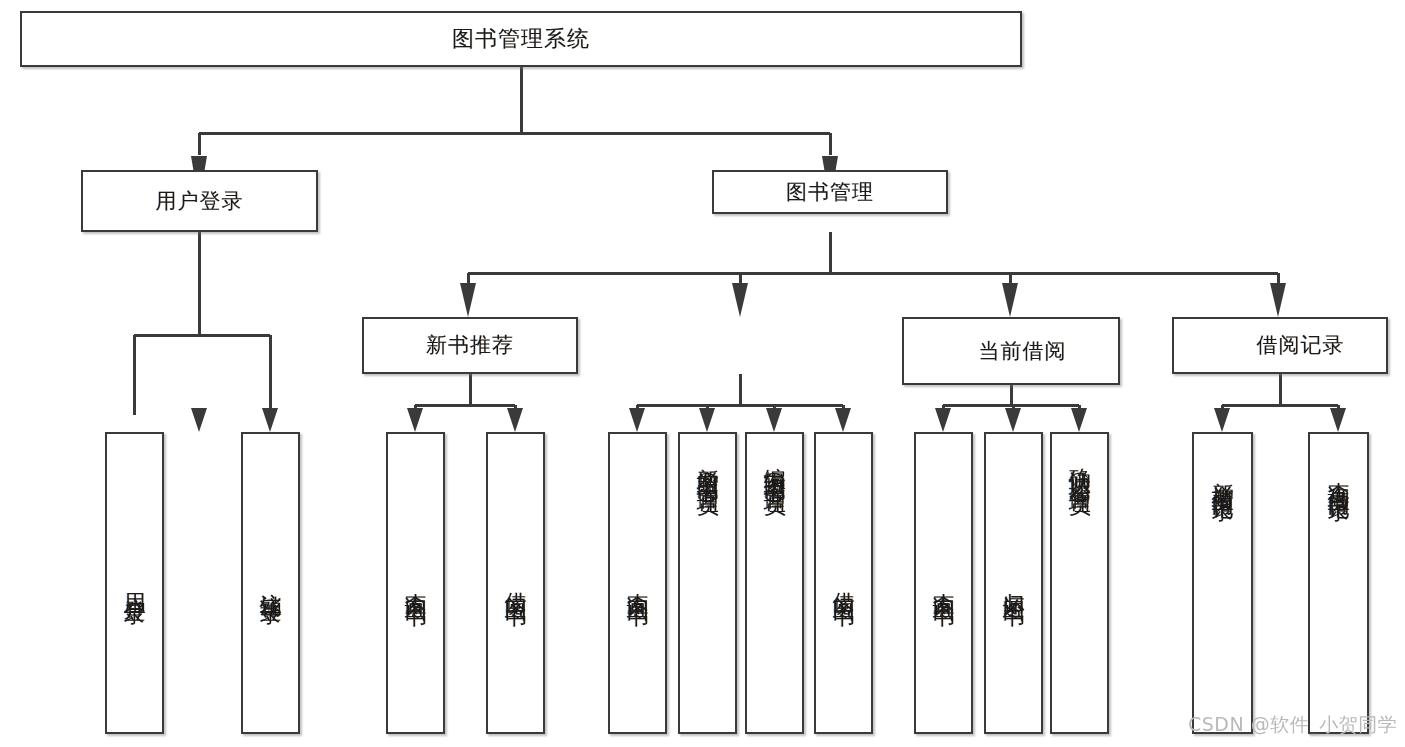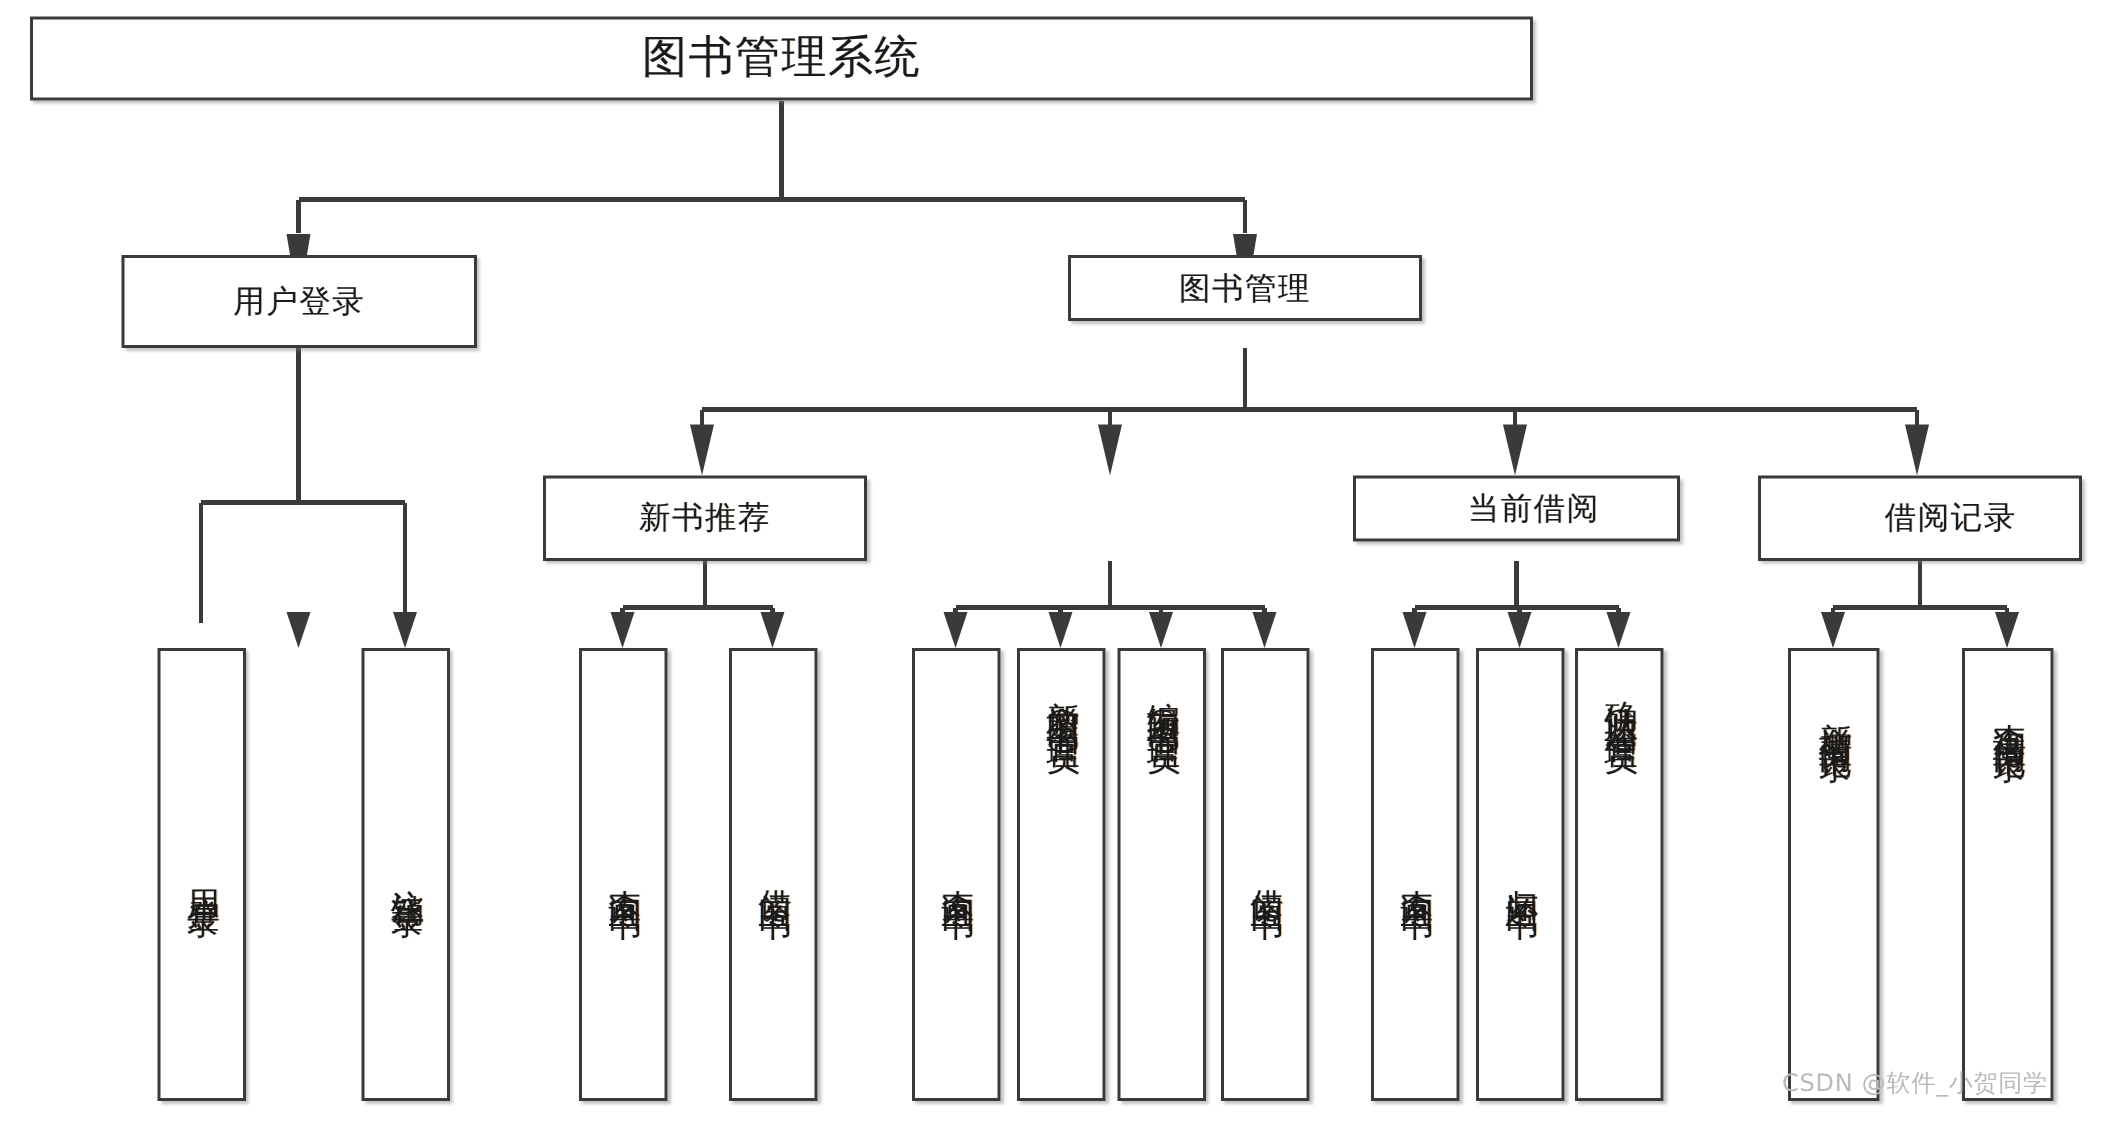--- a/index.html
+++ b/index.html
@@ -36,21 +36,21 @@
   .node .label{
     font-size:21px;
     line-height:1.15;
     letter-spacing:1px;
     color:#1a1a1a;
     white-space:nowrap;
     text-shadow:0.5px 0px 0px rgba(210,140,60,0.35),-0.5px 0px 0px rgba(90,150,220,0.30);
   }
   
   .node.root{border-width:2.5px;}
-  .node.root .label{font-size:30px;}
+  .node.root .label{font-size:22px;}
   
   .node.leaf{
     align-items:flex-start;
     justify-content:center;
     padding-top:16px;
   }
   .node.leaf .label{
     writing-mode:vertical-rl;
     text-orientation:upright;
     font-size:22px;
@@ -59,21 +59,21 @@
     white-space:nowrap;
     text-shadow:0.6px 0px 0px rgba(215,140,55,0.40),-0.6px 0px 0px rgba(85,150,225,0.34);
   }
   .node.leaf.tall .label{padding-top:0;}
   
   .node.leaf.short{padding-top:0;align-items:center;}
   .watermark{
     position:absolute;
     left:1188px;
     top:712px;
-    font-size:16px;
+    font-size:19px;
     color:#b9b9b9;
     letter-spacing:0.5px;
     white-space:nowrap;
     z-index:5;
     font-family:"DejaVu Sans","Liberation Sans",sans-serif;
   }
 </style>
 </head>
 <body>
 
@@ -168,21 +168,21 @@
 
   <div class="node" style="left:712px;top:170px;width:236px;height:44px;">
     <span class="label">图书管理</span>
   </div>
 
   <div class="node" style="left:362px;top:317px;width:216px;height:57px;">
     <span class="label">新书推荐</span>
   </div>
 
 
-  <div class="node" style="left:902px;top:317px;width:218px;height:44px;padding-left:23px;">
+  <div class="node" style="left:902px;top:317px;width:218px;height:68px;padding-left:23px;">
     <span class="label">当前借阅</span>
   </div>
 
   <div class="node" style="left:1172px;top:317px;width:216px;height:57px;padding-left:41px;">
     <span class="label">借阅记录</span>
   </div>
 
   <div class="node leaf short" style="left:105px;top:432px;width:59px;height:302px;">
     <span class="label">用户登录</span>
   </div>

